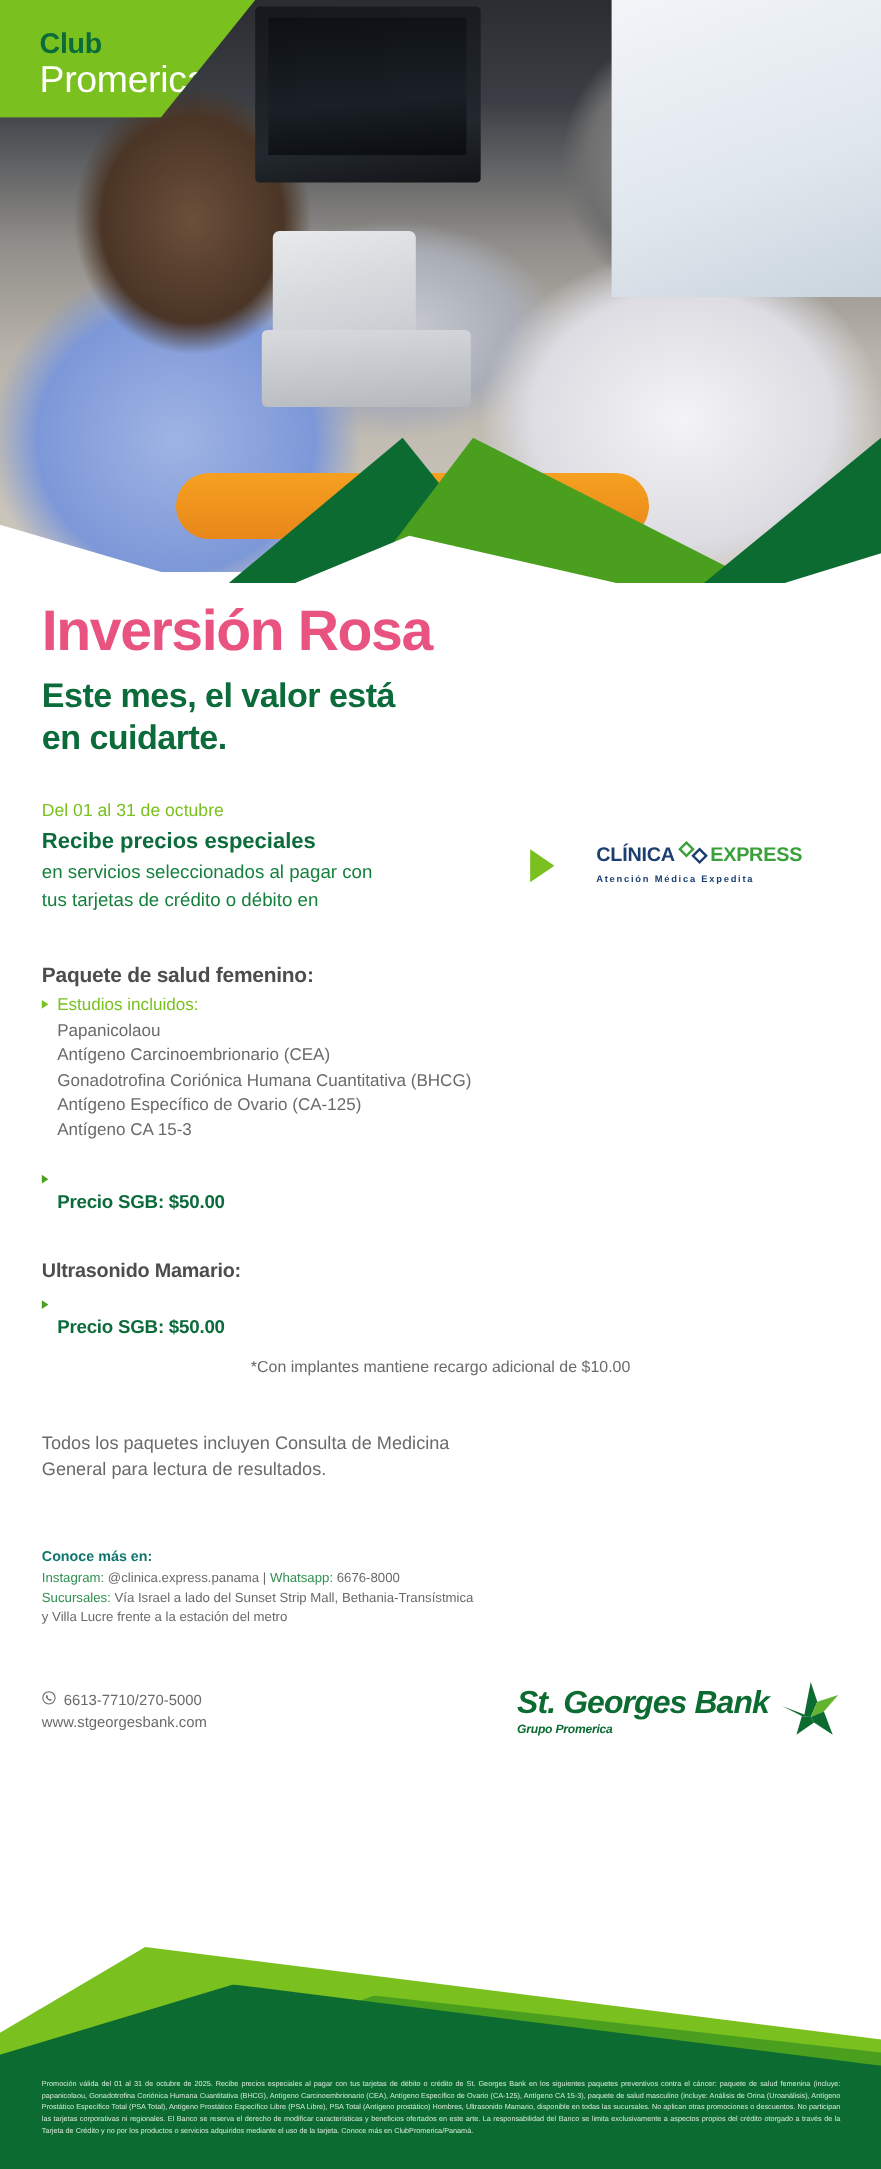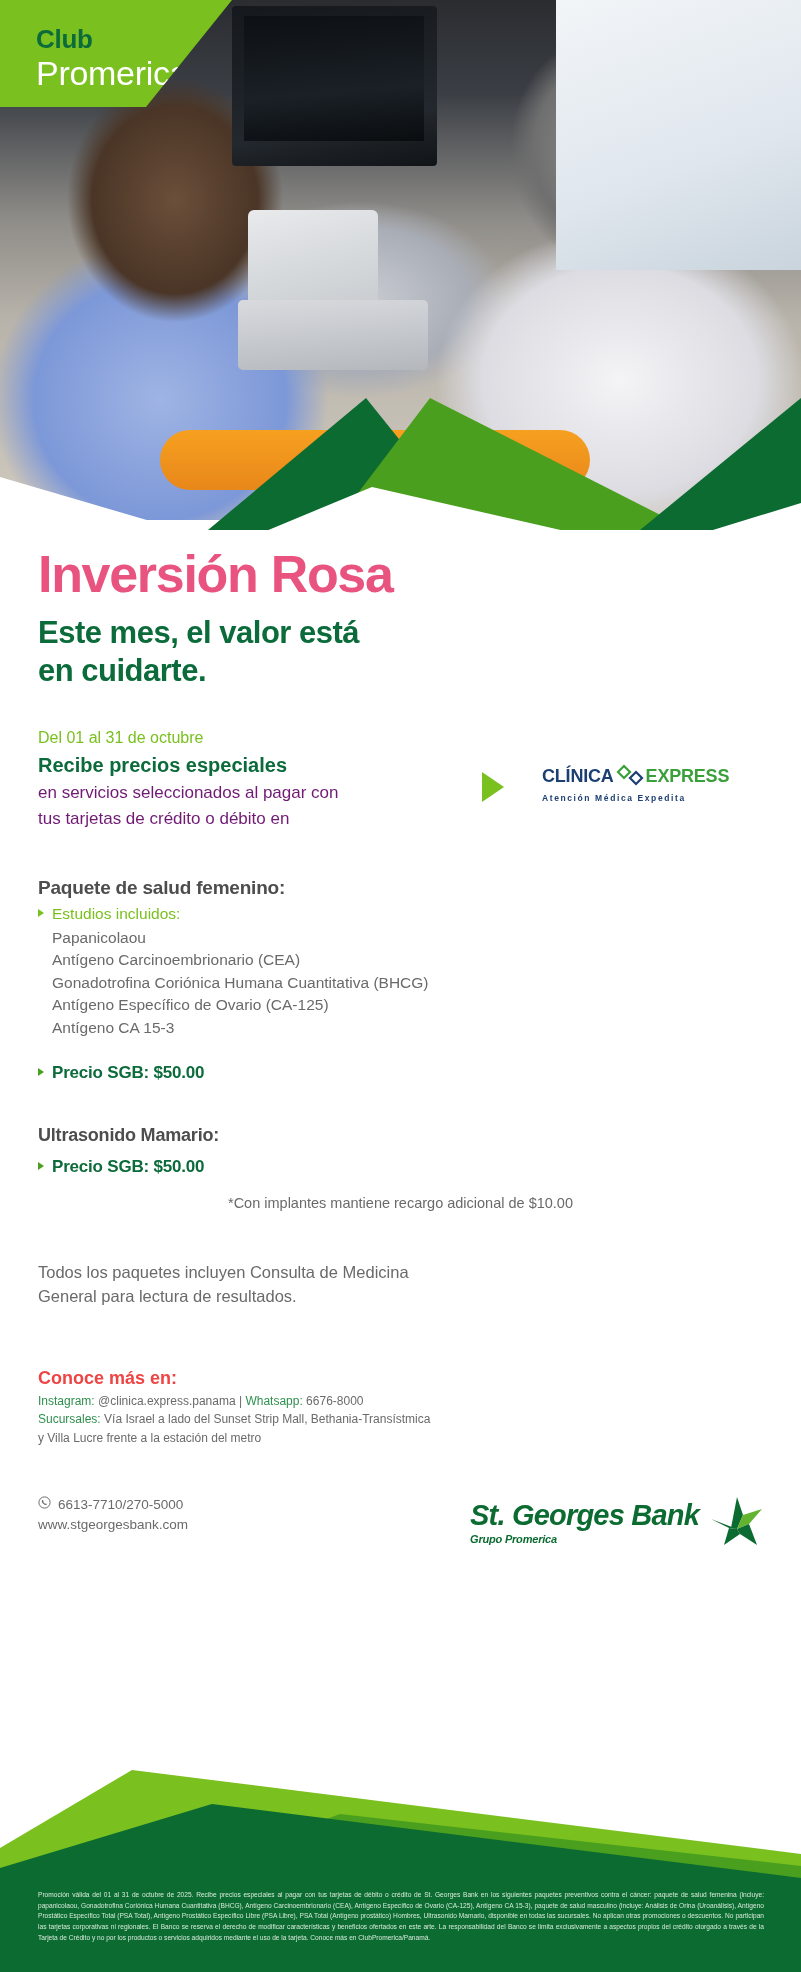--- a/index.html
+++ b/index.html
@@ -96,21 +96,21 @@
   }
   .subhead {
     font-size:31px; font-weight:bold; color:#0b6b3a;
     letter-spacing:-0.5px; line-height:1.22; margin-top:14px;
   }
 
   .promo-row { display:flex; align-items:flex-start; margin-top:36px; }
   .promo-left { width:440px; }
   .date-line { font-size:16px; color:#7ac01f; line-height:1.45; }
   .promo-bold { font-size:20px; font-weight:bold; color:#0b6b3a; line-height:1.4; margin-top:2px; }
-  .promo-text { font-size:17px; color:#701a75; line-height:1.42; margin-top:2px; }
+  .promo-text { font-size:17px; color:#15803d; line-height:1.42; margin-top:2px; }
 
   .promo-arrow {
     width:0; height:0;
     border-top:15px solid transparent;
     border-bottom:15px solid transparent;
     border-left:22px solid #7ac01f;
     margin-top:46px; margin-left:4px;
   }
   .ce-logo { margin-left:38px; margin-top:38px; }
   .ce-top { display:flex; align-items:center; }
@@ -128,35 +128,35 @@
     width:0; height:0;
     border-top:4.5px solid transparent;
     border-bottom:4.5px solid transparent;
     border-left:6px solid #7ac01f;
     margin-top:6px; margin-right:8px; flex:none;
   }
   .tri-dark { border-left-color:#4aa01e; }
   .bullet-label { font-size:15.5px; color:#7ac01f; line-height:1.45; }
   .study-list { margin-left:14px; margin-top:1px; }
   .study { font-size:15.5px; color:#6a6a6a; line-height:1.46; }
-  .price { font-size:17px; font-weight:bold; color:#0b6b3a; line-height:1.35; letter-spacing:-0.2px; }
+  .price { font-size:17px; font-weight:bold; color:#0b6b3a; line-height:1.35; letter-spacing:-0.2px;margin-top:20px; }
 
   .sec2-title {
     font-size:18px; font-weight:bold; color:#4d4d4d;
     margin-top:40px; letter-spacing:-0.2px;
   }
   .note { font-size:14.5px; color:#6a6a6a; margin-top:14px; line-height:1.45;text-align:center; }
   .general-note { font-size:16.5px; color:#6a6a6a; margin-top:46px; line-height:1.5; }
 
   .contact { margin-top:56px; }
-  .contact-title { font-size:18px; font-weight:bold; color:#ef4444; line-height:1.5; }
+  .contact-title { font-size:13px; font-weight:bold; color:#0f766e; line-height:1.5; }
   .contact-line { font-size:12px; color:#6a6a6a; line-height:1.52; }
   .clabel { color:#2f8f4e; }
 
-  .footer-row { display:flex; align-items:flex-start; justify-content:space-between; margin-top:48px; }
+  .footer-row { display:flex; align-items:center; justify-content:space-between; margin-top:48px; }
   .phone-block { font-size:13.5px; color:#6a6a6a; line-height:1.5; }
   .phone-line { display:flex; align-items:center; }
   .wa-ico { margin-right:7px; }
   .sgb { display:flex; align-items:center; }
   .sgb-text { text-align:left; }
   .sgb-name {
     font-size:29px; font-weight:bold; font-style:italic; color:#0b6b31;
     letter-spacing:-0.8px; line-height:1;
   }
   .sgb-sub {

